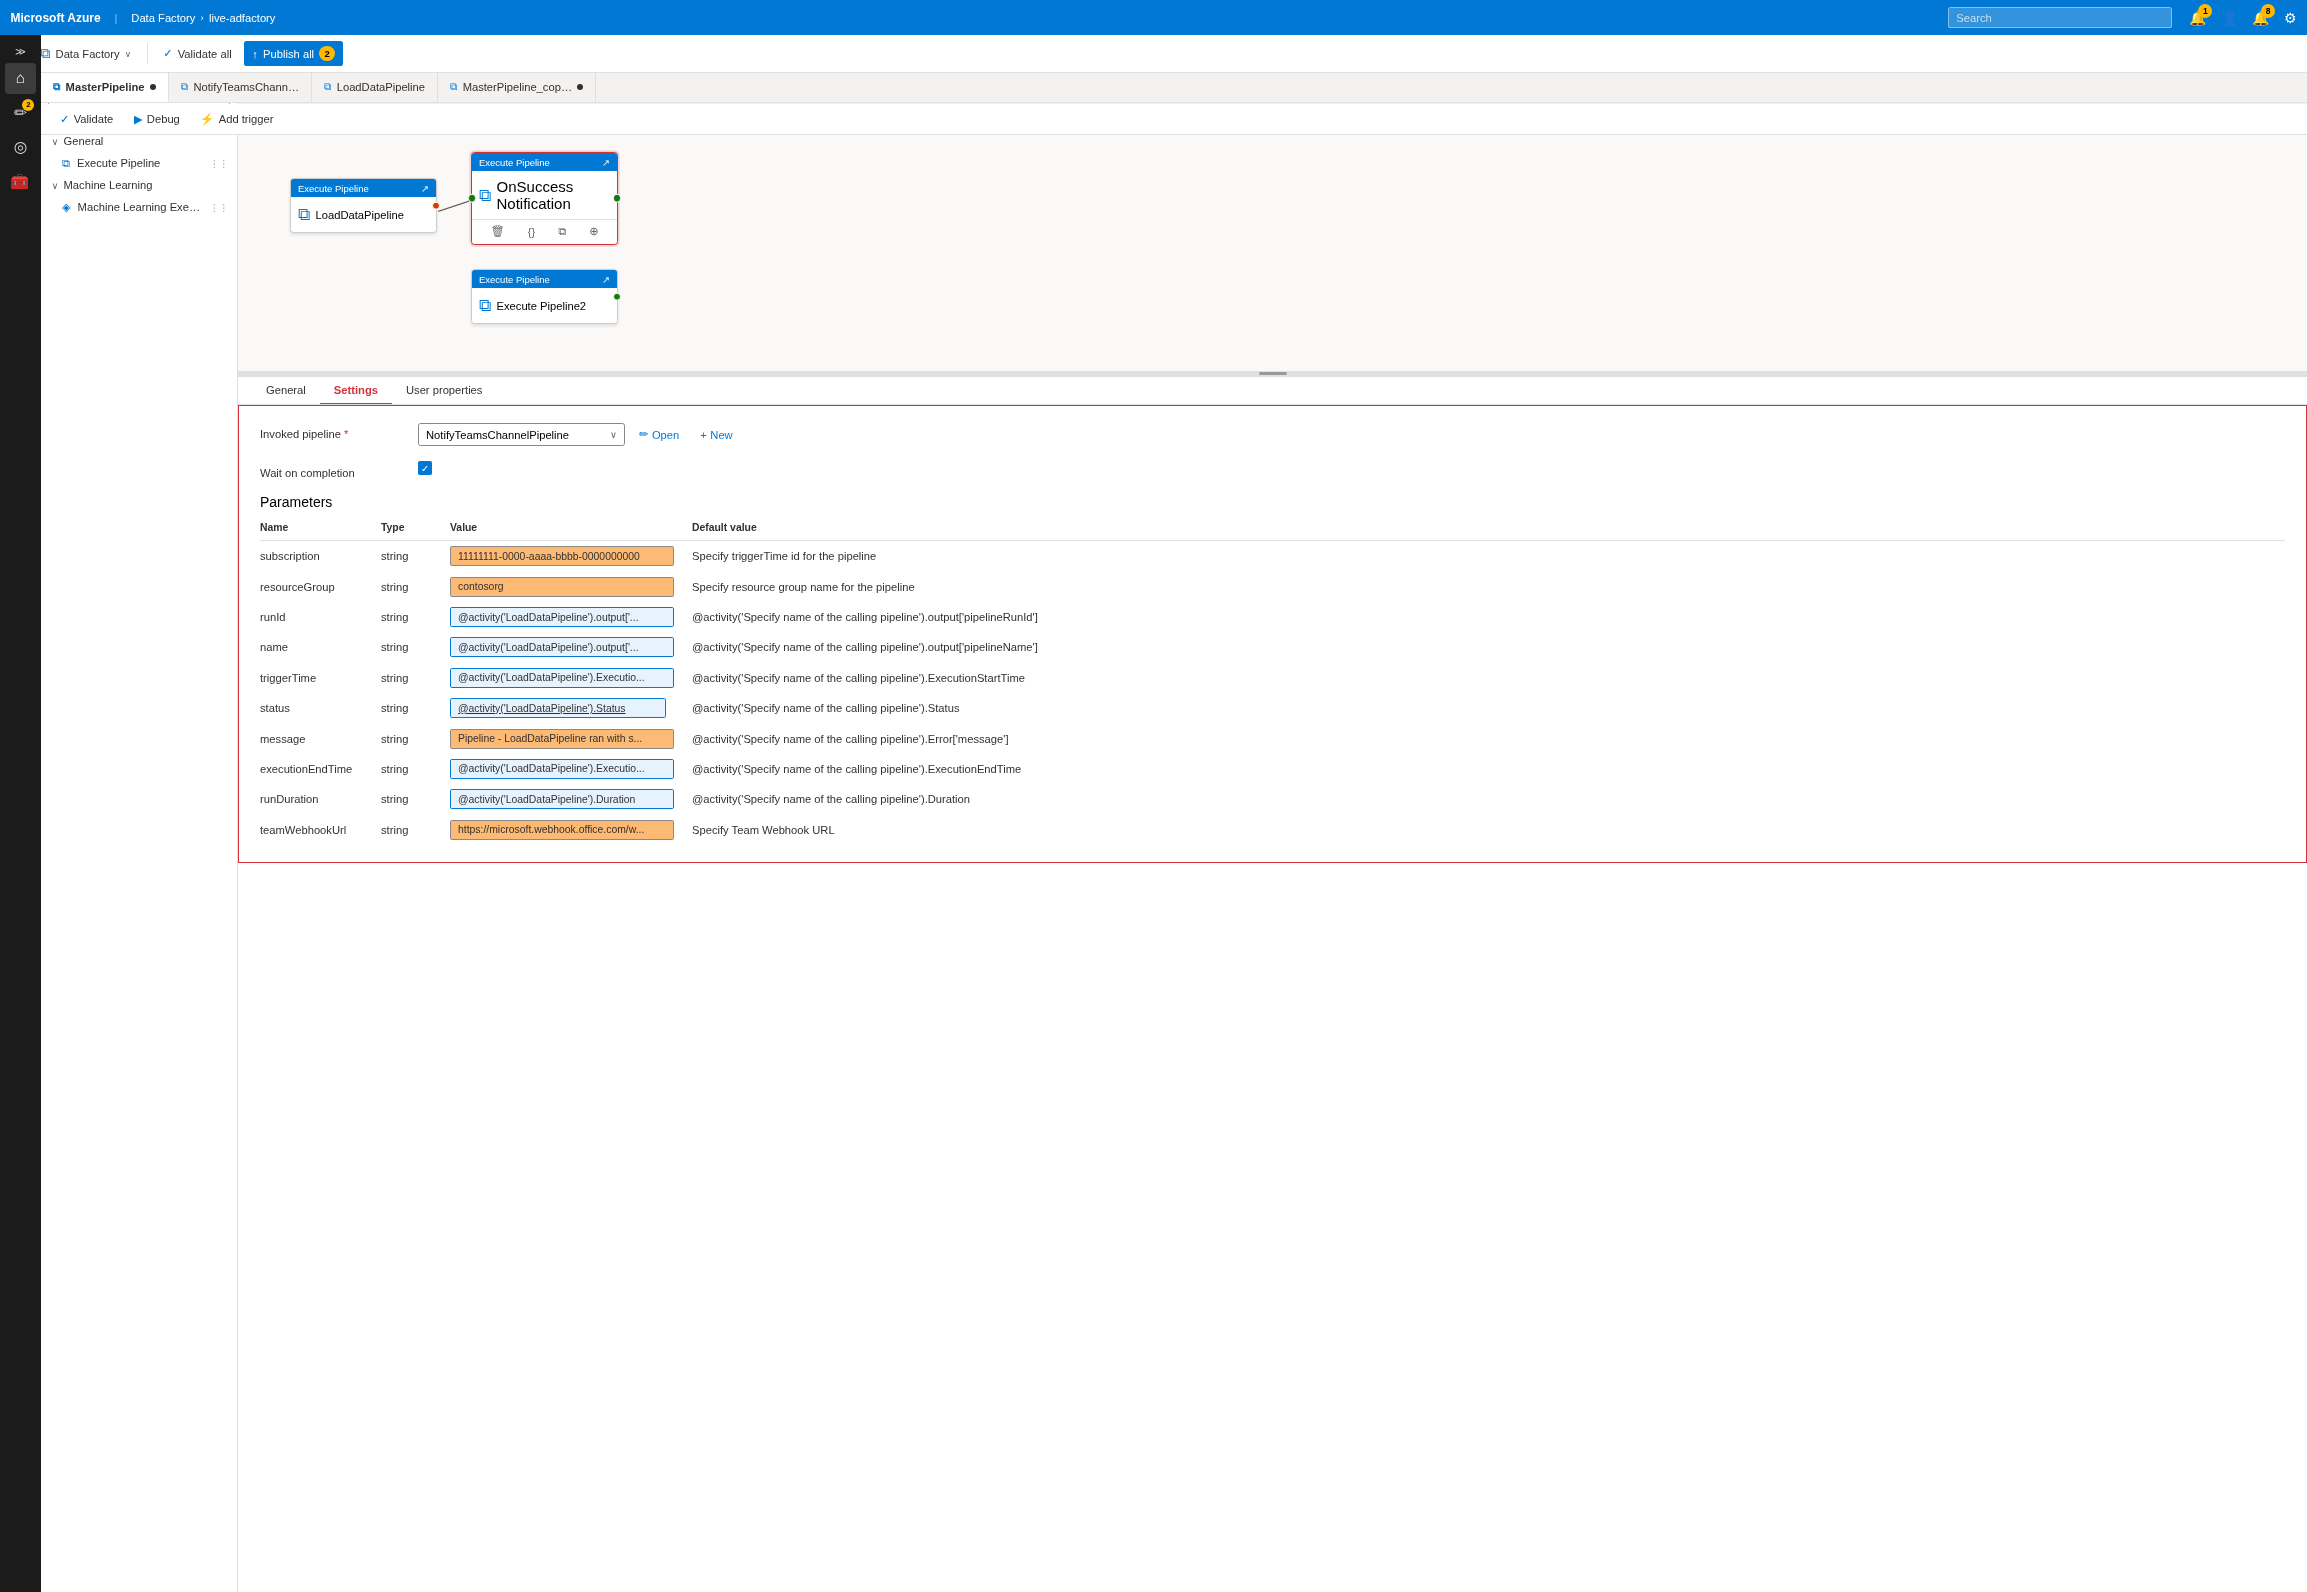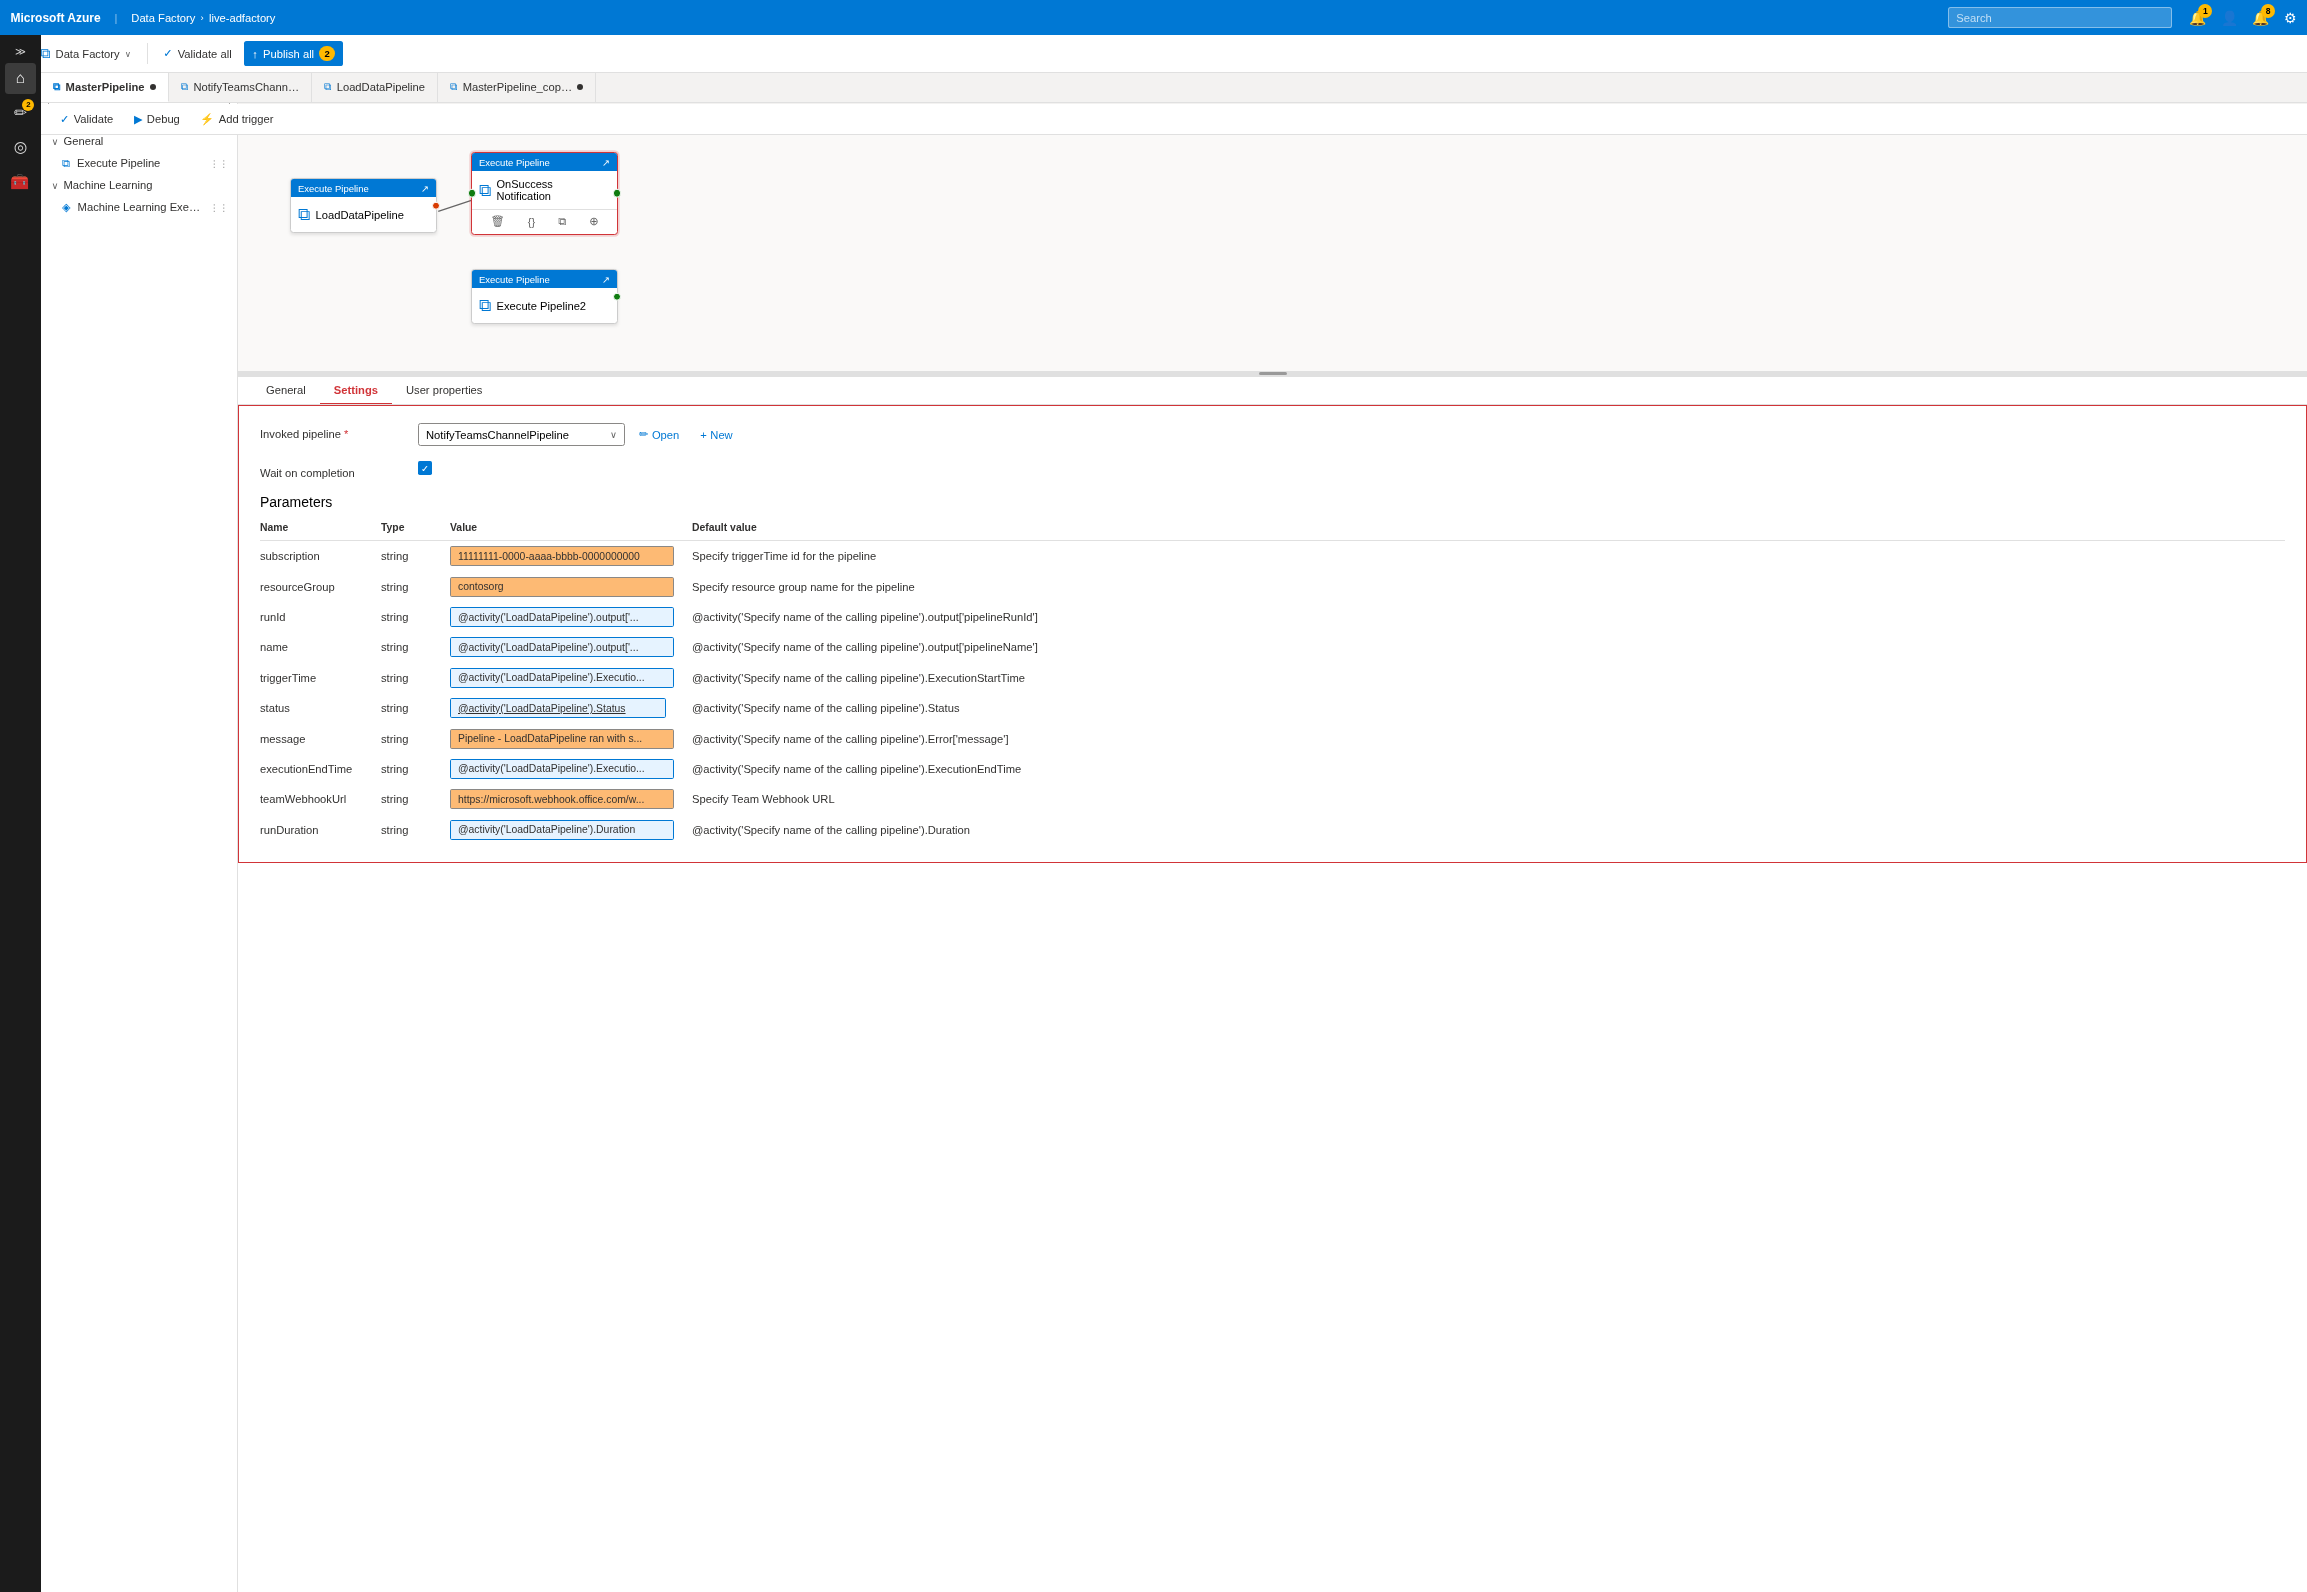--- a/index.html
+++ b/index.html
@@ -574,21 +574,21 @@
       <div class="node-connector node-connector-right orange"></div>
     </div>
 
     <div class="pipeline-node selected" style="left:233px; top:17.3px;">
       <div class="node-header">
         <span>Execute Pipeline</span>
         <span style="font-size:9.5px;">↗</span>
       </div>
       <div class="node-body">
         <span style="color:#0078d4; font-size:17.3px;">⧉</span>
-        <span style="font-size:11px;">OnSuccess<br>Notification</span>
+        <span style="font-size:15px;">OnSuccess<br>Notification</span>
       </div>
       <div class="node-footer">
         <span class="node-footer-btn">🗑</span>
         <span class="node-footer-btn">{}</span>
         <span class="node-footer-btn">⧉</span>
         <span class="node-footer-btn">⊕</span>
       </div>
       <div class="node-connector node-connector-left"></div>
       <div class="node-connector node-connector-right"></div>
     </div>
@@ -722,33 +722,33 @@
   </tr>
             <tr>
     <td>executionEndTime</td>
     <td>string</td>
     <td>
       <input class="param-value-input expression" type="text" value="@activity('LoadDataPipeline').Executio..." style="width: 224px;">
     </td>
     <td class="param-default">@activity('Specify name of the calling pipeline').ExecutionEndTime</td>
   </tr>
             <tr>
+    <td>runDuration</td>
+    <td>string</td>
+    <td>
+      <input class="param-value-input expression" type="text" value="@activity('LoadDataPipeline').Duration" style="width: 224px;">
+    </td>
+    <td class="param-default">@activity('Specify name of the calling pipeline').Duration</td>
+  </tr>
+            <tr>
     <td>teamWebhookUrl</td>
     <td>string</td>
     <td>
       <input class="param-value-input " type="text" value="https://microsoft.webhook.office.com/w..." style="width: 224px;">
     </td>
     <td class="param-default">Specify Team Webhook URL</td>
-  </tr>
-            <tr>
-    <td>runDuration</td>
-    <td>string</td>
-    <td>
-      <input class="param-value-input expression" type="text" value="@activity('LoadDataPipeline').Duration" style="width: 224px;">
-    </td>
-    <td class="param-default">@activity('Specify name of the calling pipeline').Duration</td>
   </tr>
           </tbody>
       </table>
     </div>
   </div>
 </div>
 
 
 </body></html>

